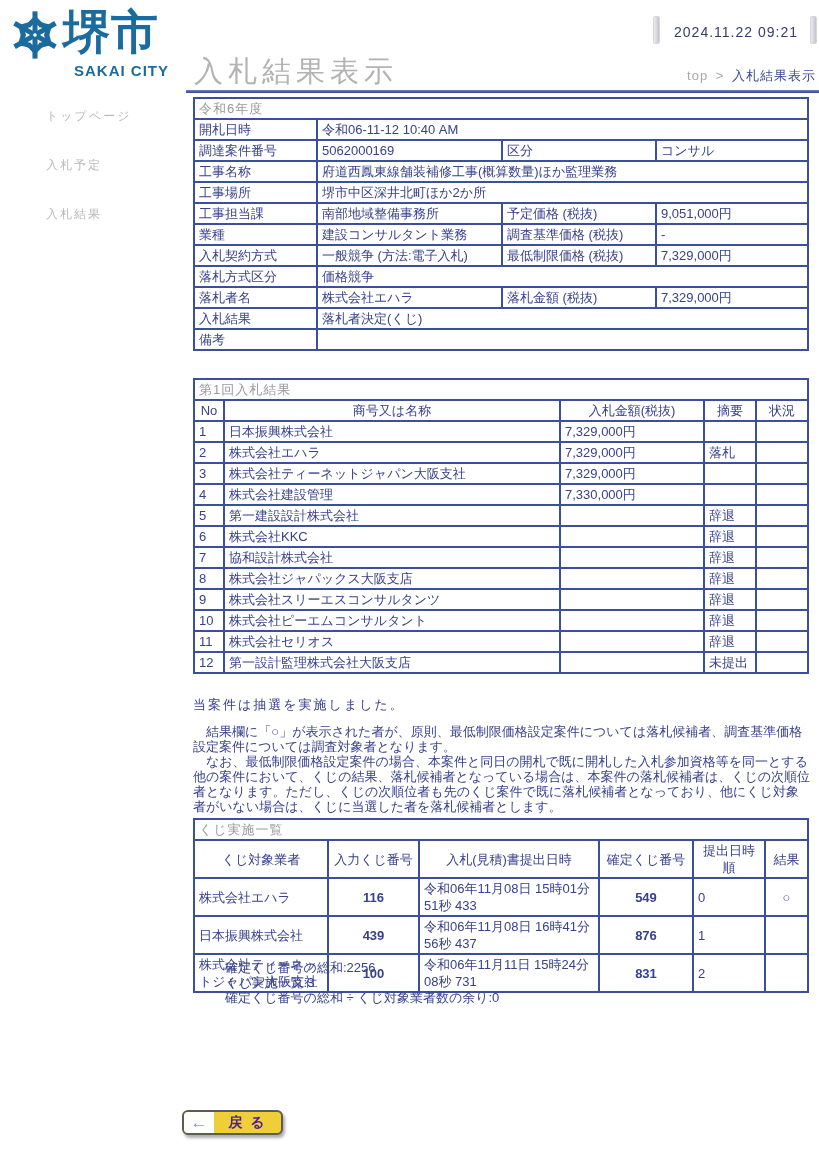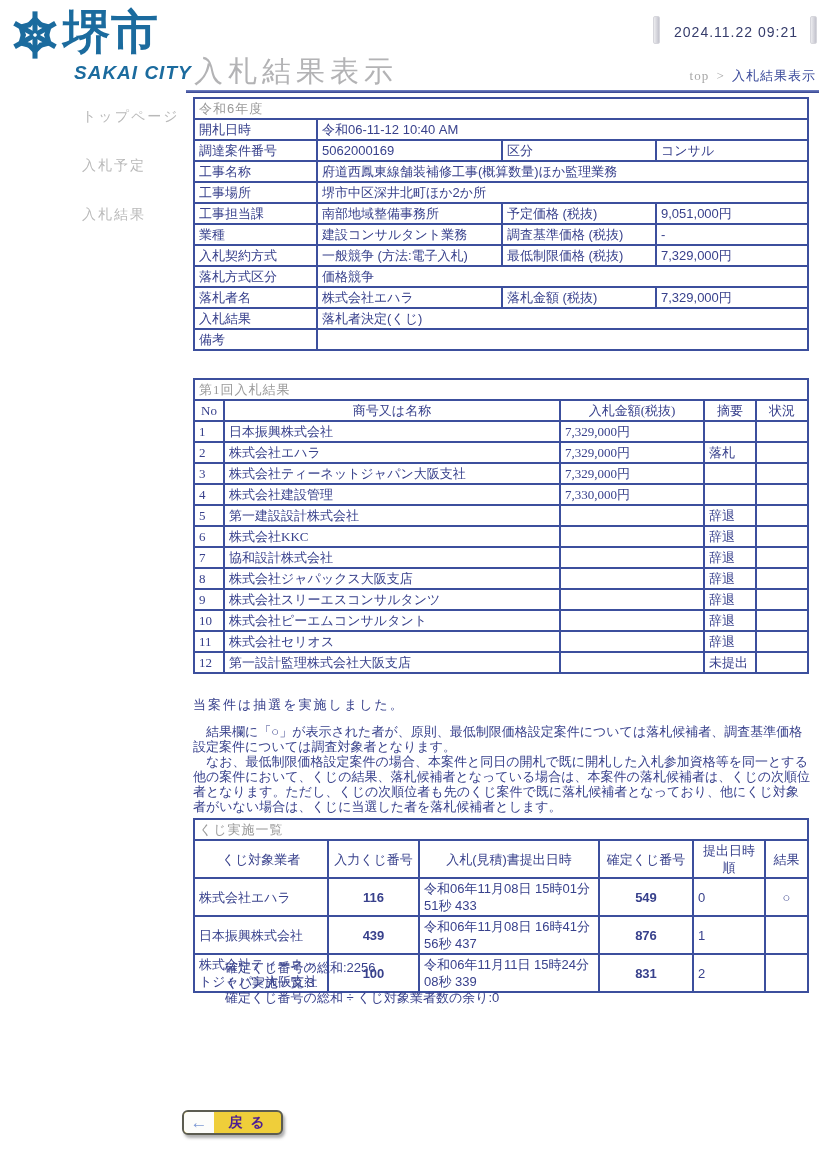--- a/index.html
+++ b/index.html
@@ -4,52 +4,52 @@
 <title>入札結果表示</title>
 <style>
   html,body{margin:0;padding:0;background:#fff;}
   .page{position:relative;width:819px;height:1158px;background:#fff;overflow:hidden;
         font-family:"Liberation Sans","DejaVu Sans",sans-serif;}
 
   
   .emblem{position:absolute;left:8px;top:8px;}
   .logo-kanji{position:absolute;left:63px;top:6px;font-size:47px;font-weight:bold;
               color:#1b6b9e;line-height:52px;letter-spacing:1px;}
-  .logo-romaji{position:absolute;left:74px;top:62px;font-size:19px;font-weight:bold;
-               color:#1b6b9e;letter-spacing:1px;font-style:italic;}
+  .logo-romaji{position:absolute;left:74px;top:62px;font-size:15px;font-weight:bold;
+               color:#1b6b9e;letter-spacing:1px;}
   .page-title{position:absolute;left:194px;top:52px;font-size:29px;color:#b3b3b5;letter-spacing:5px;}
   .datetime{position:absolute;left:664px;top:24px;width:134px;text-align:right;
             font-size:14px;color:#353c6b;letter-spacing:1px;}
   .tick{position:absolute;width:5px;height:26px;top:16px;border-radius:2px;
         background:linear-gradient(to right,#ececef,#c3c3cd);border:1px solid #d6d6dc;}
   .tick-l{left:653px;}
   .tick-r{left:810px;}
-  .breadcrumb{position:absolute;top:67px;right:3px;font-size:13px;color:#a8a8a8;letter-spacing:1px;font-family:Liberation Serif, serif;}
+  .breadcrumb{position:absolute;top:67px;right:3px;font-size:13px;color:#a8a8a8;letter-spacing:1px;}
   .bc-root{color:#a8a8a8;cursor:pointer;}
   .bc-sep{color:#a8a8a8;margin:0 3px;}
   .bc-cur{color:#3a4a9b;}
   .header-rule{position:absolute;top:90px;left:186px;right:0;height:3px;
                background:linear-gradient(#7484c4,#32418f);}
 
   
-  .side{position:absolute;left:46px;font-size:14px;color:#b9b9b9;letter-spacing:2px;cursor:pointer;margin-left:36px;}
+  .side{position:absolute;left:46px;font-size:12px;color:#b9b9b9;letter-spacing:2px;cursor:pointer;}
   .side1{top:108px;}
   .side2{top:157px;}
   .side3{top:206px;}
 
   
   table{border-collapse:collapse;table-layout:fixed;position:absolute;left:193px;width:614px;}
   td,th{border:2px solid #3c4f9d;font-size:13px;color:#38418c;padding:1px 4px;
         line-height:17px;font-weight:normal;overflow:hidden;word-break:break-all;}
   tr.cap td{color:#9a9a9a;letter-spacing:1px;}
   th{text-align:center;}
   .r{text-align:left;margin-top:20px;}
   .c{text-align:center;font-weight:bold;}
   .detail{top:97px;padding-left:16px;}
-  .bid{top:378px;font-family:Liberation Serif, serif;}
+  .bid{top:378px;}
   .lottery{top:818px;}
 
   
   .notice1{position:absolute;left:193px;top:696px;font-size:13px;color:#38418c;letter-spacing:2px;}
   .notice-para{position:absolute;left:193px;top:724px;width:618px;font-size:13px;
                line-height:15px;color:#38418c;}
   .summary{position:absolute;left:193px;top:960px;font-size:13px;line-height:15px;color:#38418c;padding-left:32px;}
 
   
   .back{position:absolute;left:182px;top:1110px;width:101px;height:25px;display:flex;
@@ -320,21 +320,21 @@
           <td>日本振興株式会社</td>
           <td class="c">439</td>
           <td>令和06年11月08日 16時41分56秒 437</td>
           <td class="c">876</td>
           <td class="r">1</td>
           <td class="c"></td>
         </tr>
         <tr>
           <td>株式会社ティーネットジャパン大阪支社</td>
           <td class="c">100</td>
-          <td>令和06年11月11日 15時24分08秒 339</td>
+          <td>令和06年11月11日 15時24分08秒 731</td>
           <td class="c">831</td>
           <td class="r">2</td>
           <td class="c"></td>
         </tr>
       </tbody>
   </table>
 
   <div class="summary">
     <div>確定くじ番号の総和:2256</div>
     <div>くじ実施一覧:3</div>

